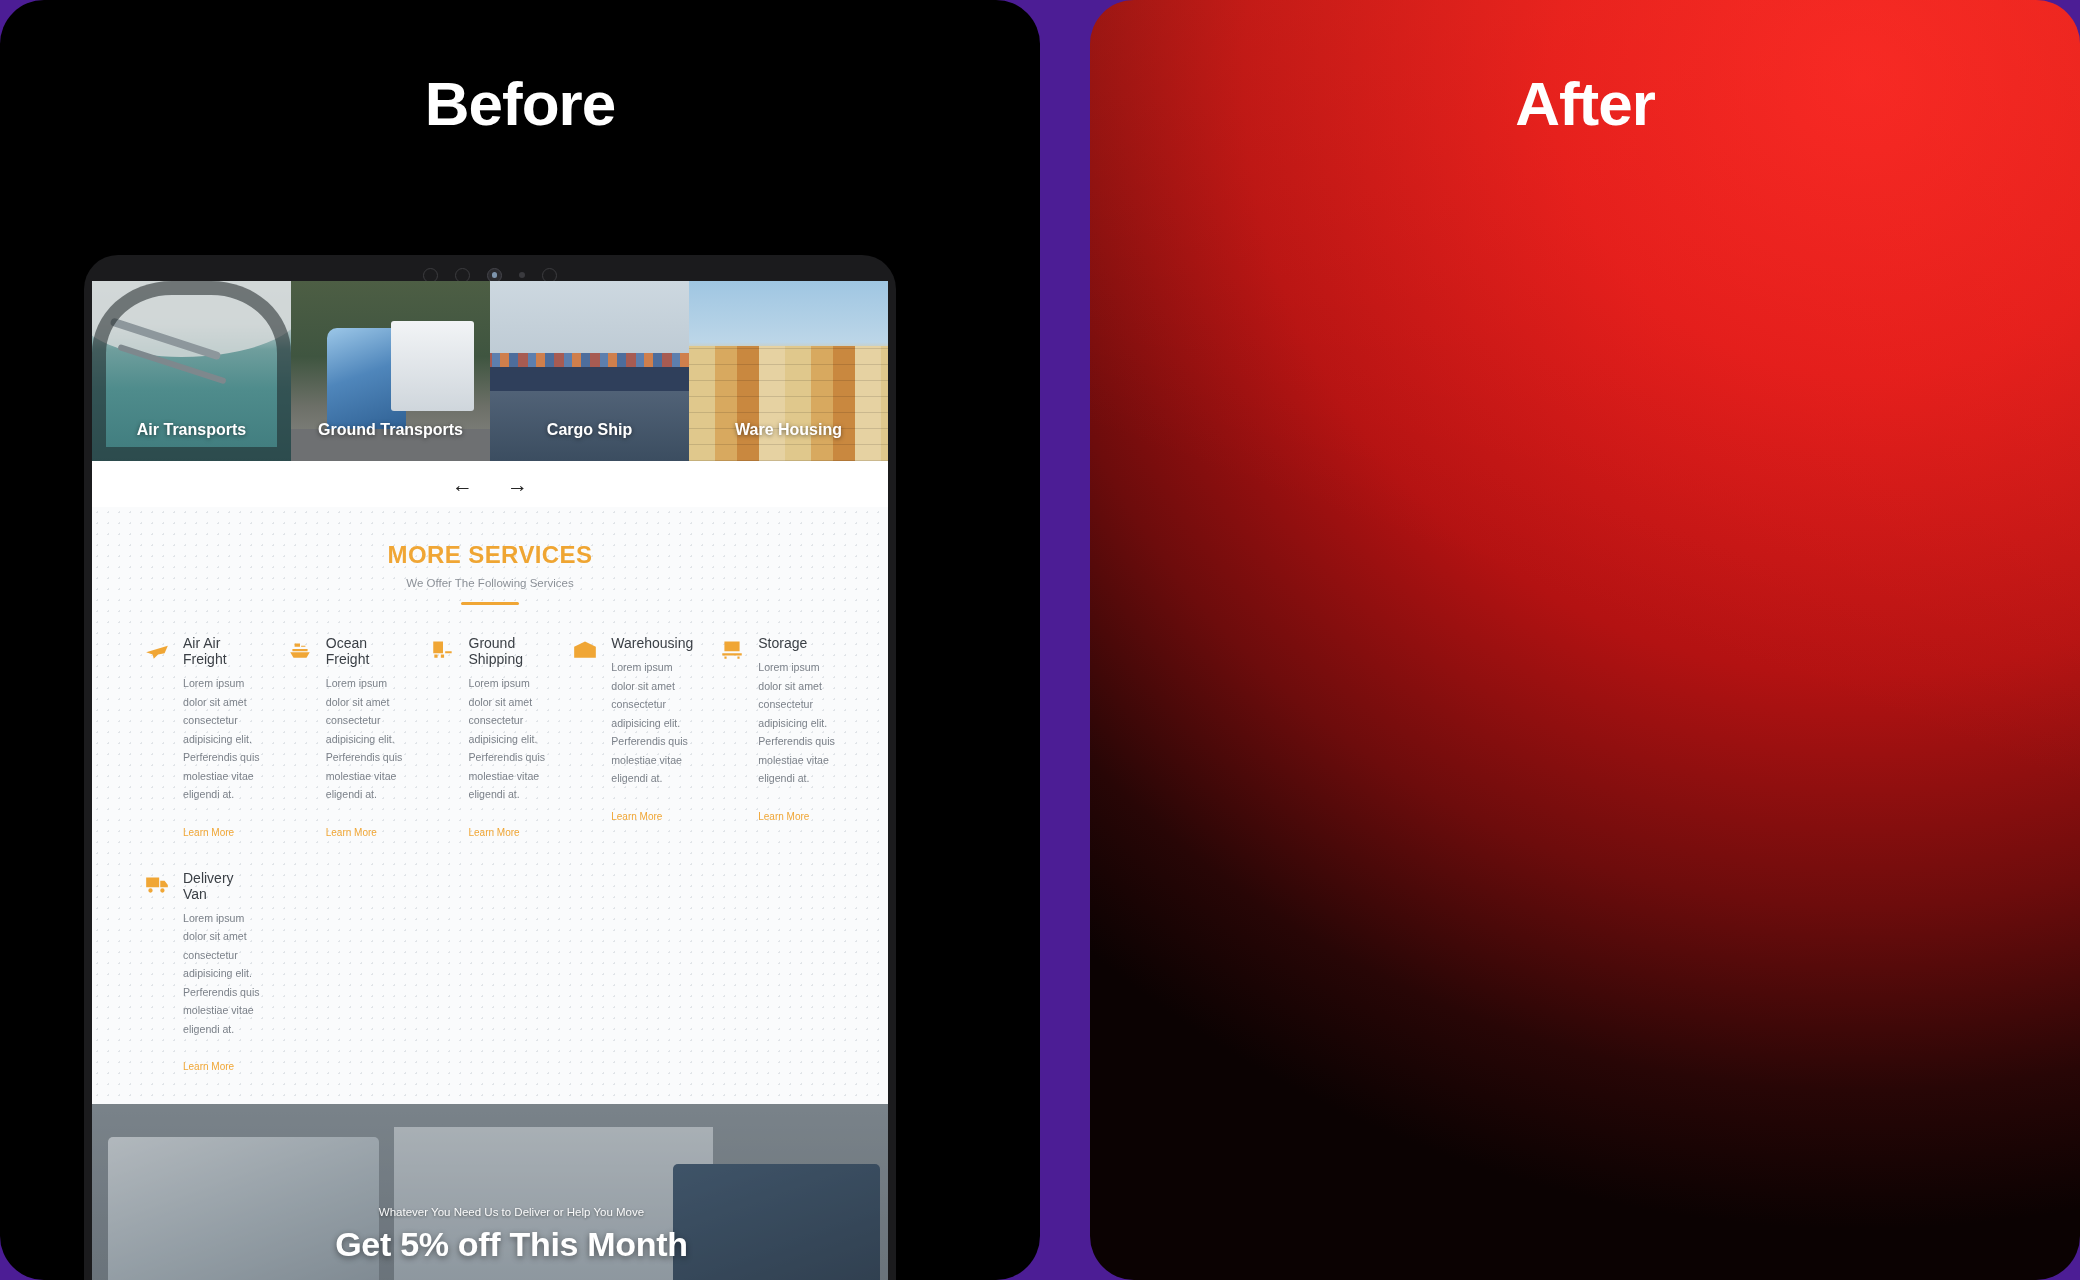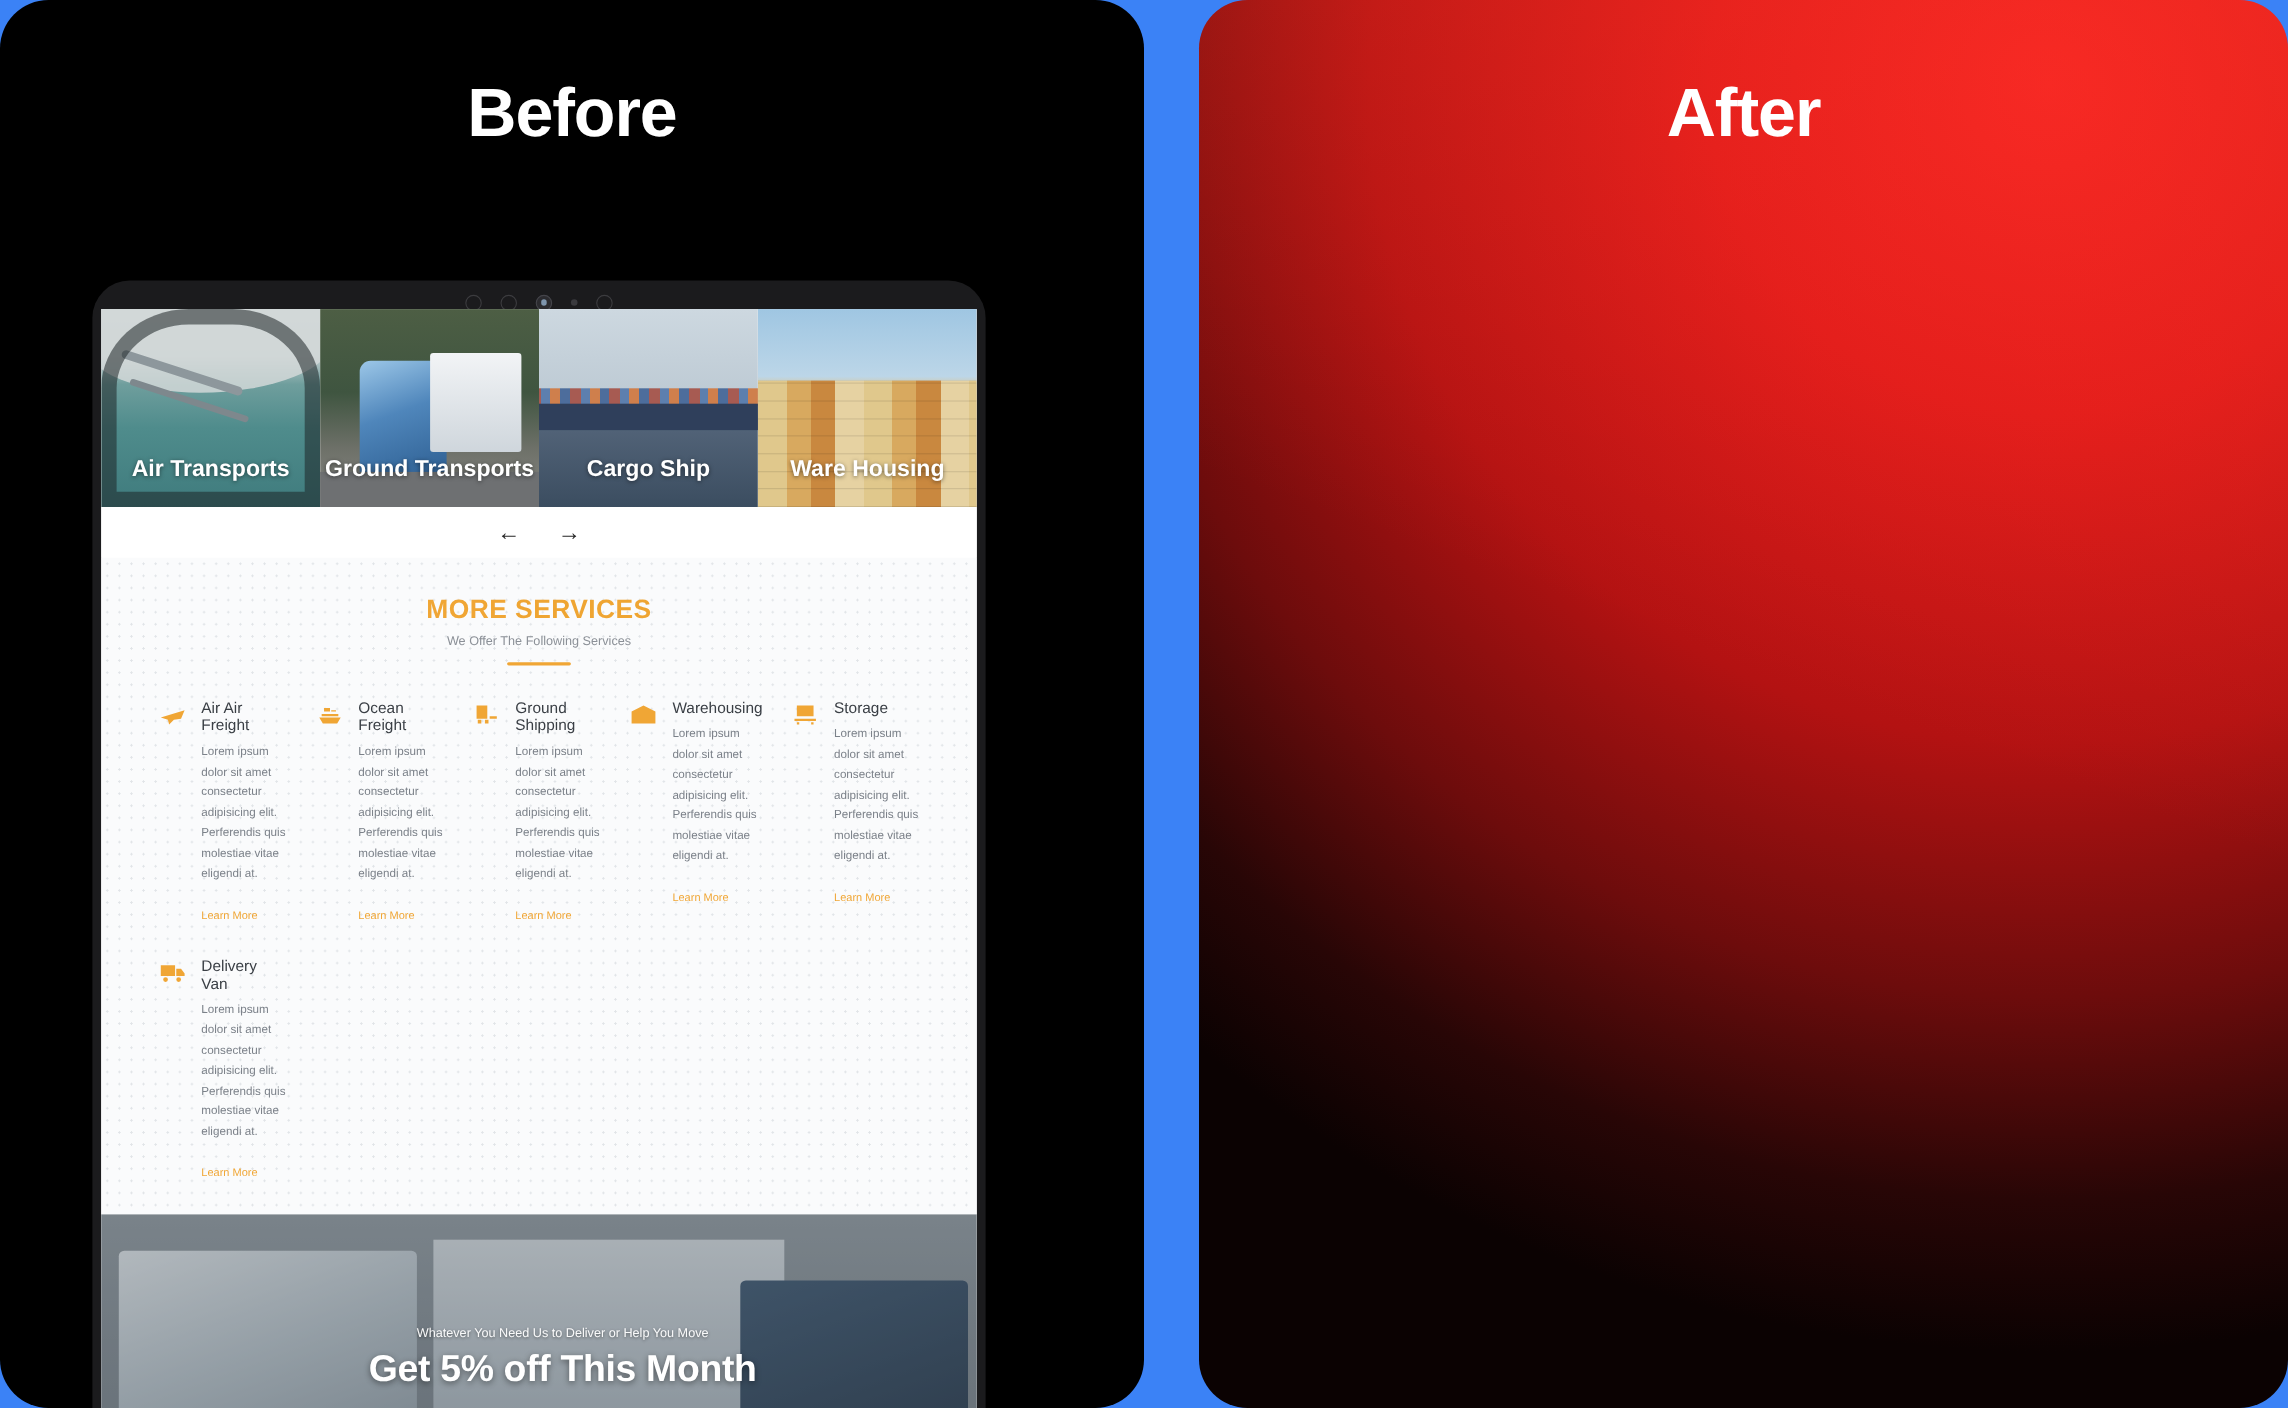--- a/index.html
+++ b/index.html
@@ -1,19 +1,19 @@
 <!DOCTYPE html>
 <html><head>
 <meta charset="utf-8">
 <style>
   * { margin:0; padding:0; box-sizing:border-box; }
   html,body { width:2080px; height:1280px; background:#000; overflow:hidden;
               font-family:"Liberation Sans", sans-serif; }
 
-  .stage { position:relative; width:2080px; height:1280px; background:#3b82f6; }
+  .stage { position:relative; width:2080px; height:1280px; background:#4c1d95; }
 
   
   .panel { position:absolute; top:0; height:1280px; border-radius:44px; overflow:hidden; }
   .panel-before { left:0; width:1040px; background:#000; }
   .panel-after  { left:1090px; width:990px;
       background:
         radial-gradient(ellipse 120% 90% at 78% 6%, #f42222 0%, #e01a1a 26%, #b31212 52%, #6d0c0c 72%, #280606 88%, #0b0202 100%);
   }
   .panel-after::after{
       content:""; position:absolute; inset:0;
@@ -42,21 +42,21 @@
       background:#7e95ad; }
   .bezel-dots .tiny { width:6px; height:6px; border-radius:50%; background:#3a3a3e; }
 
   .screen { position:relative; width:100%; height:calc(100% - 26px);
       background:#fff; overflow:hidden; }
 
   
   .b-hero { display:flex; height:180px; }
   .b-hero .cell { flex:1; position:relative; overflow:hidden; }
   .b-hero .cell-label { position:absolute; left:0; right:0; bottom:22px; text-align:center;
-      color:#fff; font-size:21px; font-weight:bold; text-shadow:0 1px 4px rgba(0,0,0,.5); }
+      color:#fff; font-size:16px; font-weight:bold; text-shadow:0 1px 4px rgba(0,0,0,.5); }
 
   
   .ph-air { position:absolute; inset:0;
       background:
        linear-gradient(180deg,#cfd5d6 0%,#c3cccd 24%,#6f9e9d 38%,#4f8c8c 60%,#3f7b7d 100%); }
   .ph-air::before{ content:""; position:absolute; left:-6%; top:-8%; width:112%; height:50%;
       border-radius:0 0 60% 50%; background:rgba(210,216,216,.85); }
   .ph-air .wing{ position:absolute; left:8%; top:30%; width:58%; height:8px;
       background:#8d979c; transform:rotate(18deg); border-radius:4px;
       box-shadow:14px 22px 0 -1px #7e888d; }

